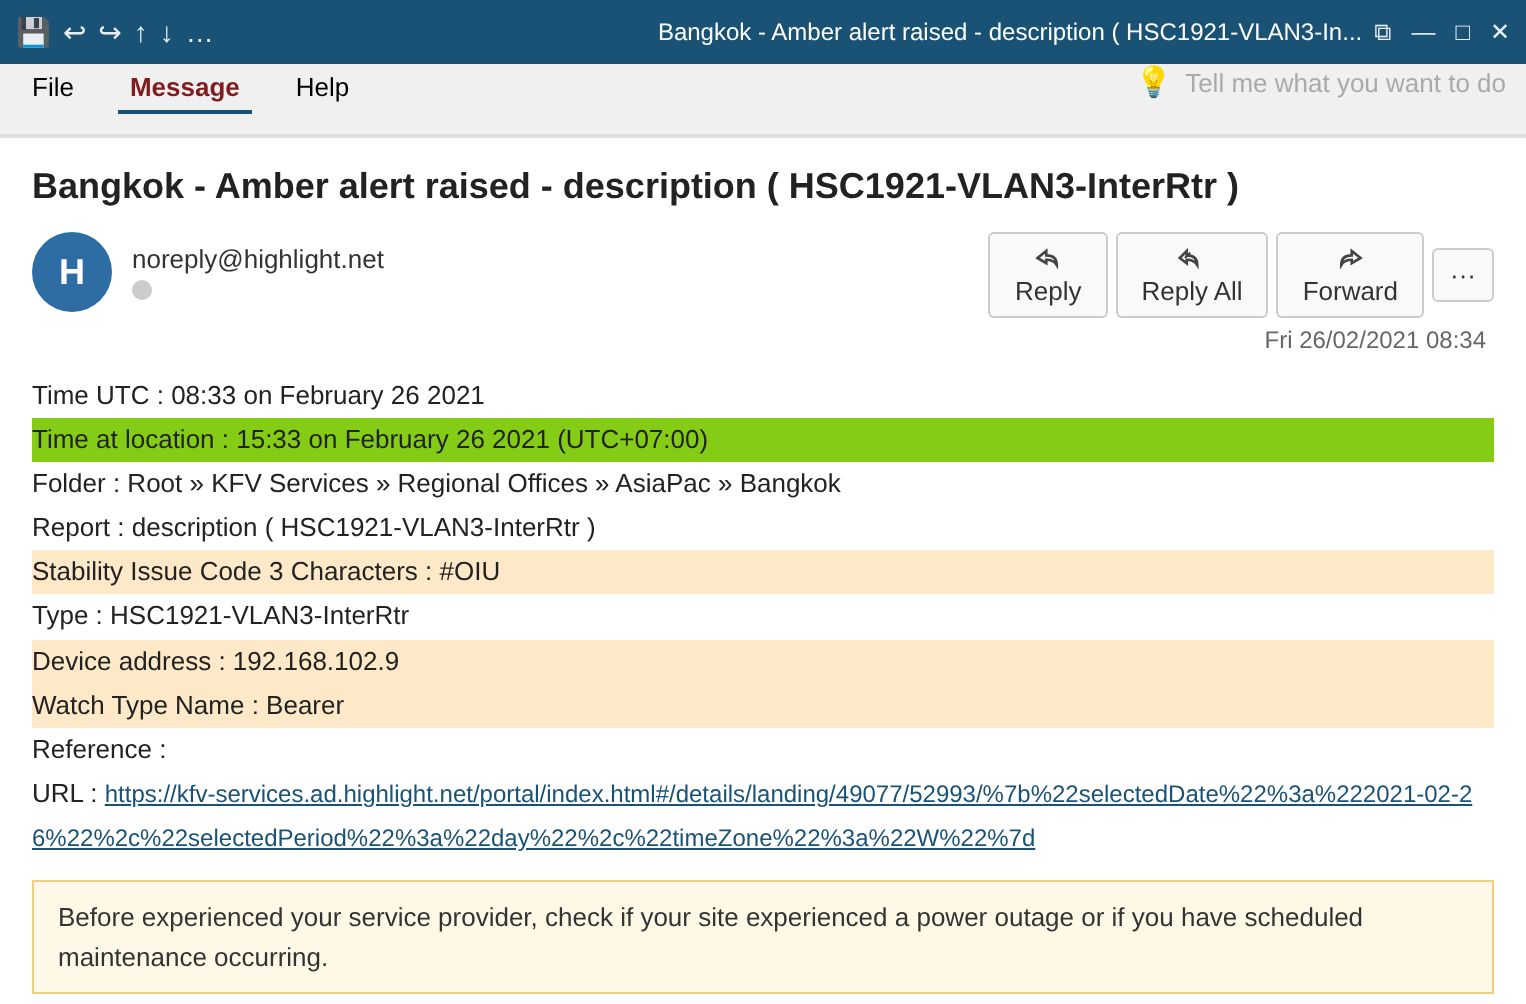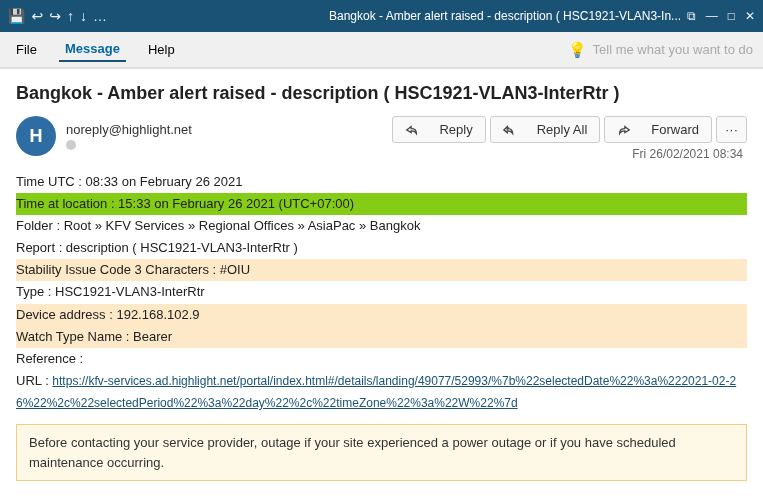--- a/index.html
+++ b/index.html
@@ -19,27 +19,27 @@
     .title-bar-icon { font-size: 14px; cursor: pointer; opacity: 0.9; }
     .title-bar-title { flex: 1; text-align: right; font-size: 12px; }
     .title-bar-window-controls { display: flex; gap: 10px; font-size: 12px; }
     .title-bar-window-controls span { cursor: pointer; opacity: 0.9; }
 
     
     .menu-bar {
       background: #f0f0f0;
       height: 36px;
       display: flex;
-      align-items: center;
+      align-items: flex-start;
       padding: 0 10px;
       gap: 16px;
       border-bottom: 1px solid #ddd;
     }
     .menu-item { font-size: 13px; cursor: pointer; padding: 4px 6px; }
-    .menu-item.active { border-bottom: 2px solid #1a5276; color: #0369a1; font-weight: 600; }
+    .menu-item.active { border-bottom: 2px solid #1a5276; color: #7f1d1d; font-weight: 600; }
     .menu-search { display: flex; align-items: center; margin-left: auto; gap: 6px; color: #aaa; font-size: 13px; }
     .lightbulb { font-size: 15px; }
 
     
     .email-container { padding: 14px 16px; background: #fff; }
 
     
     .subject { font-size: 18px; font-weight: 600; margin-bottom: 12px; color: #222; }
 
     
@@ -47,24 +47,24 @@
     .sender-left { display: flex; align-items: center; gap: 10px; }
     .avatar {
       width: 40px; height: 40px; border-radius: 50%;
       background: #2e6da4; color: #fff;
       display: flex; align-items: center; justify-content: center;
       font-size: 18px; font-weight: bold; flex-shrink: 0;
     }
     .sender-email { font-size: 13px; color: #333; }
     .sender-actions { display: flex; align-items: center; gap: 4px; }
     .action-btn {
-      display: flex; align-items: center; gap: 20px;
+      display: flex; align-items: center; gap: 2px;
       border: 1px solid #ccc; background: #f9f9f9;
       padding: 5px 12px; border-radius: 3px; cursor: pointer;
-      font-size: 13px; color: #333;
+      font-size: 13px; color: #333; flex-direction: column;
     }
     .action-btn svg { width: 14px; height: 14px; }
     .more-btn {
       border: 1px solid #ccc; background: #f9f9f9;
       padding: 5px 8px; border-radius: 3px; cursor: pointer;
       font-size: 13px; color: #333;
     }
     .date-row { text-align: right; font-size: 12px; color: #666; margin-top: 4px; margin-right: 4px; }
 
     
@@ -171,15 +171,15 @@
     <p class="highlight-orange">Stability Issue Code 3 Characters : #OIU</p>
     <p>Type : HSC1921-VLAN3-InterRtr</p>
     <p class="highlight-orange">Device address : 192.168.102.9</p>
     <p class="highlight-orange">Watch Type Name : Bearer</p>
     <p>Reference :</p>
     <p>
       <span>URL : </span><a class="url-link" href="#">https://kfv-services.ad.highlight.net/portal/index.html#/details/landing/49077/52993/%7b%22selectedDate%22%3a%222021-02-26%22%2c%22selectedPeriod%22%3a%22day%22%2c%22timeZone%22%3a%22W%22%7d</a>
     </p>
   </div>
 
-  <div class="notice-box">Before contacting your service provider, outage if your site experienced a power outage or if you have scheduled maintenance occurring.</div>
+  <div class="notice-box">Before experienced your service provider, check if your site experienced a power outage or if you have scheduled maintenance occurring.</div>
 
 </div>
 
 </body></html>

